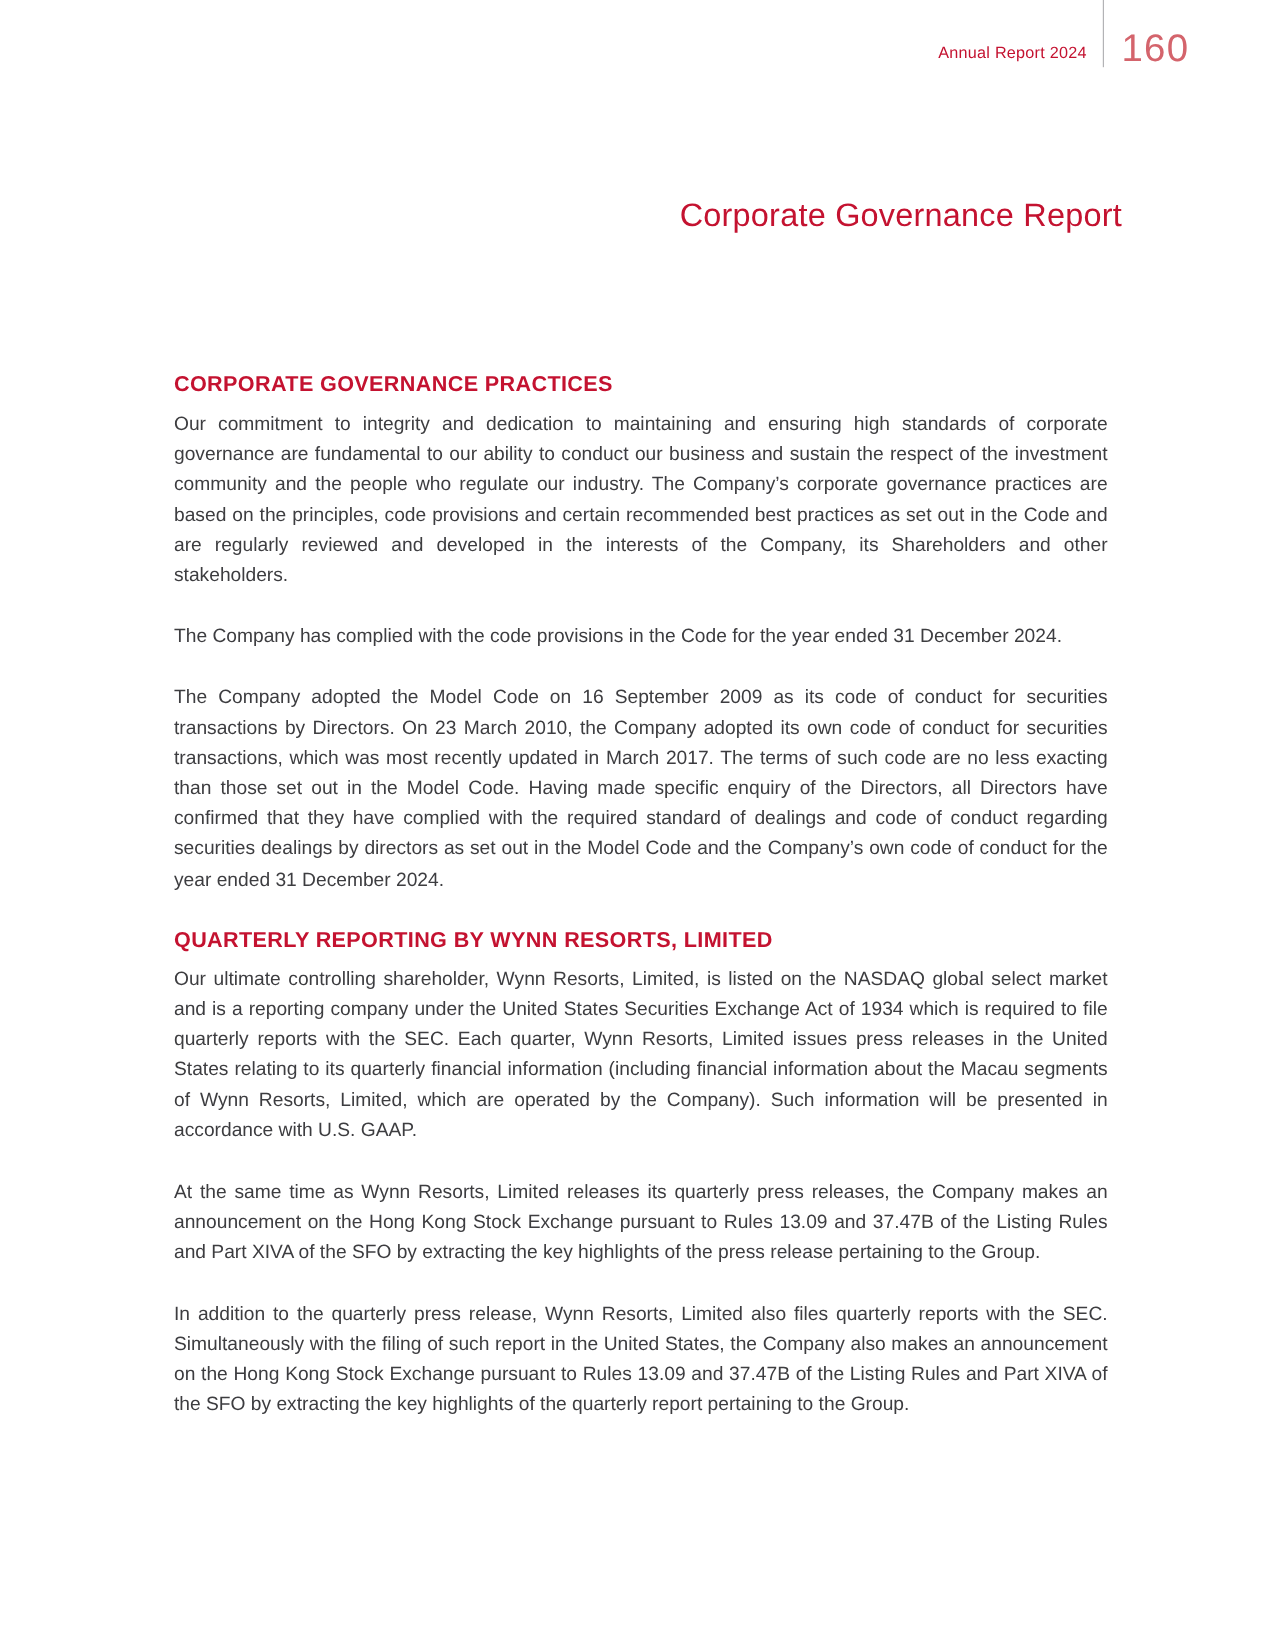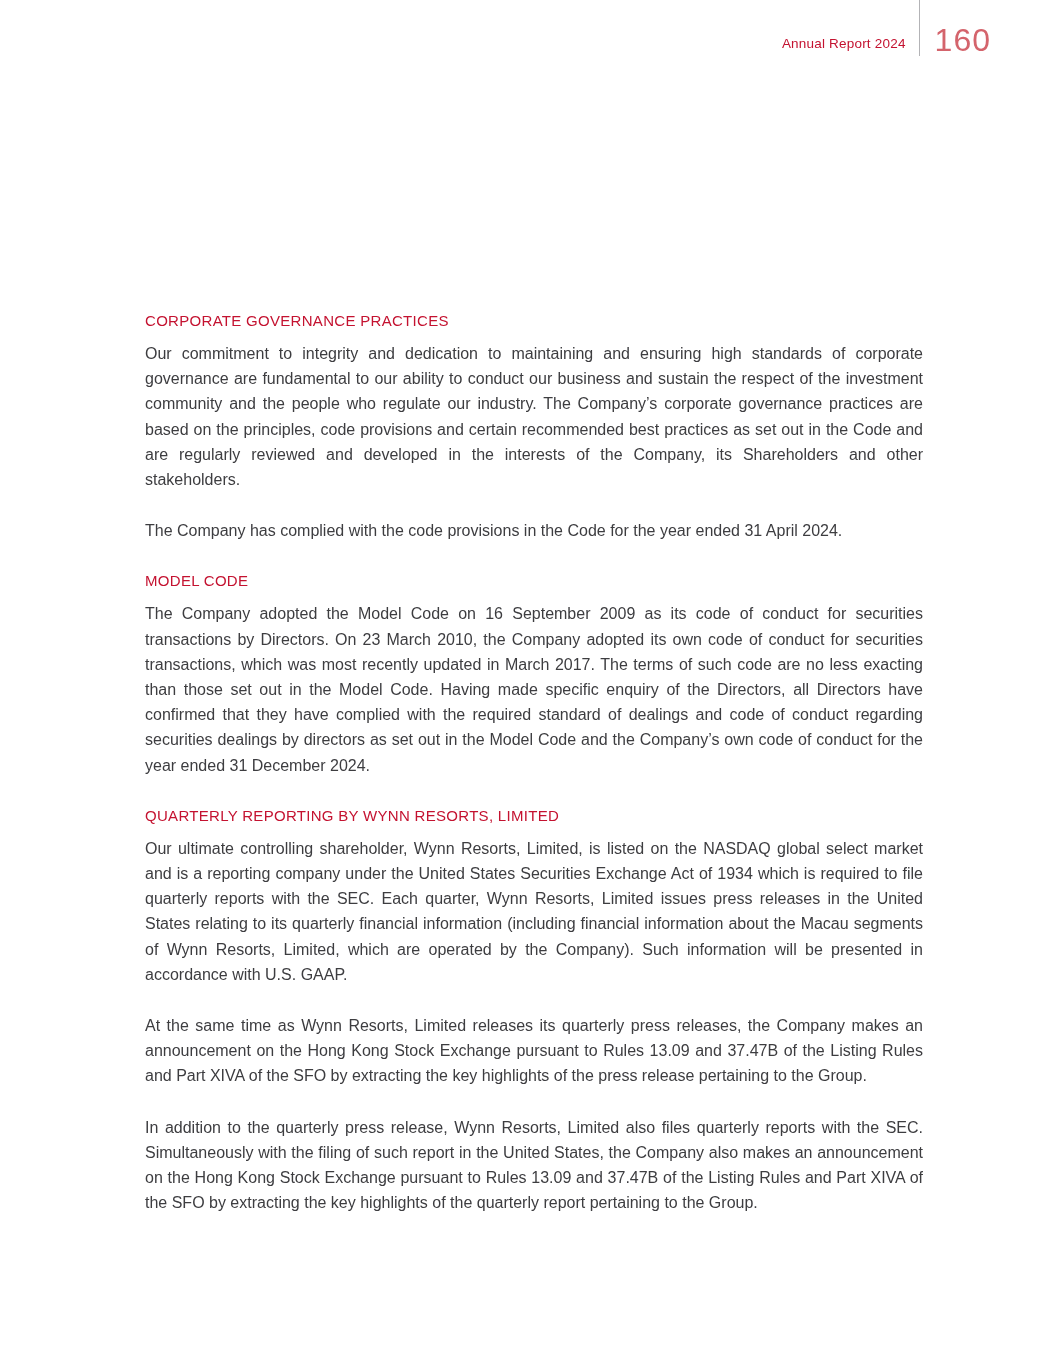--- a/index.html
+++ b/index.html
@@ -68,22 +68,22 @@
   }
 
   
   .content {
     position: absolute;
     left: 145px;
     top: 309px;
     width: 790px;
   }
   .sec-heading {
-    font-size: 15px;
-    font-weight: 400;
+    font-size: 18px;
+    font-weight: 700;
     letter-spacing: 0.3px;
     line-height: 23px;
     color: var(--accent-red);
     margin: 0 0 9px 0;
   }
   .body-para {
     font-size: 16px;
     line-height: 25.2px;
     color: var(--body-text);
     text-align: justify;
@@ -94,31 +94,31 @@
 <body>
 
 <div class="page">
 
   <header class="page-header">
     <span class="report-label">Annual Report 2024</span>
     <span class="header-divider"></span>
     <span class="page-number">160</span>
   </header>
 
+  <h1 class="doc-title">Corporate Governance Report</h1>
 
   <main class="content">
 
     <section>
       <h2 class="sec-heading">CORPORATE GOVERNANCE PRACTICES</h2>
       <p class="body-para">Our commitment to integrity and dedication to maintaining and ensuring high standards of corporate governance are fundamental to our ability to conduct our business and sustain the respect of the investment community and the people who regulate our industry. The Company’s corporate governance practices are based on the principles, code provisions and certain recommended best practices as set out in the Code and are regularly reviewed and developed in the interests of the Company, its Shareholders and other stakeholders.</p>
-      <p class="body-para">The Company has complied with the code provisions in the Code for the year ended 31 April 2024.</p>
+      <p class="body-para">The Company has complied with the code provisions in the Code for the year ended 31 December 2024.</p>
     </section>
 
     <section>
-      <h2 class="sec-heading">MODEL CODE</h2>
       <p class="body-para">The Company adopted the Model Code on 16 September 2009 as its code of conduct for securities transactions by Directors. On 23 March 2010, the Company adopted its own code of conduct for securities transactions, which was most recently updated in March 2017. The terms of such code are no less exacting than those set out in the Model Code. Having made specific enquiry of the Directors, all Directors have confirmed that they have complied with the required standard of dealings and code of conduct regarding securities dealings by directors as set out in the Model Code and the Company’s own code of conduct for the year ended 31 December 2024.</p>
     </section>
 
     <section>
       <h2 class="sec-heading">QUARTERLY REPORTING BY WYNN RESORTS, LIMITED</h2>
       <p class="body-para">Our ultimate controlling shareholder, Wynn Resorts, Limited, is listed on the NASDAQ global select market and is a reporting company under the United States Securities Exchange Act of 1934 which is required to file quarterly reports with the SEC. Each quarter, Wynn Resorts, Limited issues press releases in the United States relating to its quarterly financial information (including financial information about the Macau segments of Wynn Resorts, Limited, which are operated by the Company). Such information will be presented in accordance with U.S. GAAP.</p>
       <p class="body-para">At the same time as Wynn Resorts, Limited releases its quarterly press releases, the Company makes an announcement on the Hong Kong Stock Exchange pursuant to Rules 13.09 and 37.47B of the Listing Rules and Part XIVA of the SFO by extracting the key highlights of the press release pertaining to the Group.</p>
       <p class="body-para">In addition to the quarterly press release, Wynn Resorts, Limited also files quarterly reports with the SEC. Simultaneously with the filing of such report in the United States, the Company also makes an announcement on the Hong Kong Stock Exchange pursuant to Rules 13.09 and 37.47B of the Listing Rules and Part XIVA of the SFO by extracting the key highlights of the quarterly report pertaining to the Group.</p>
     </section>
 

